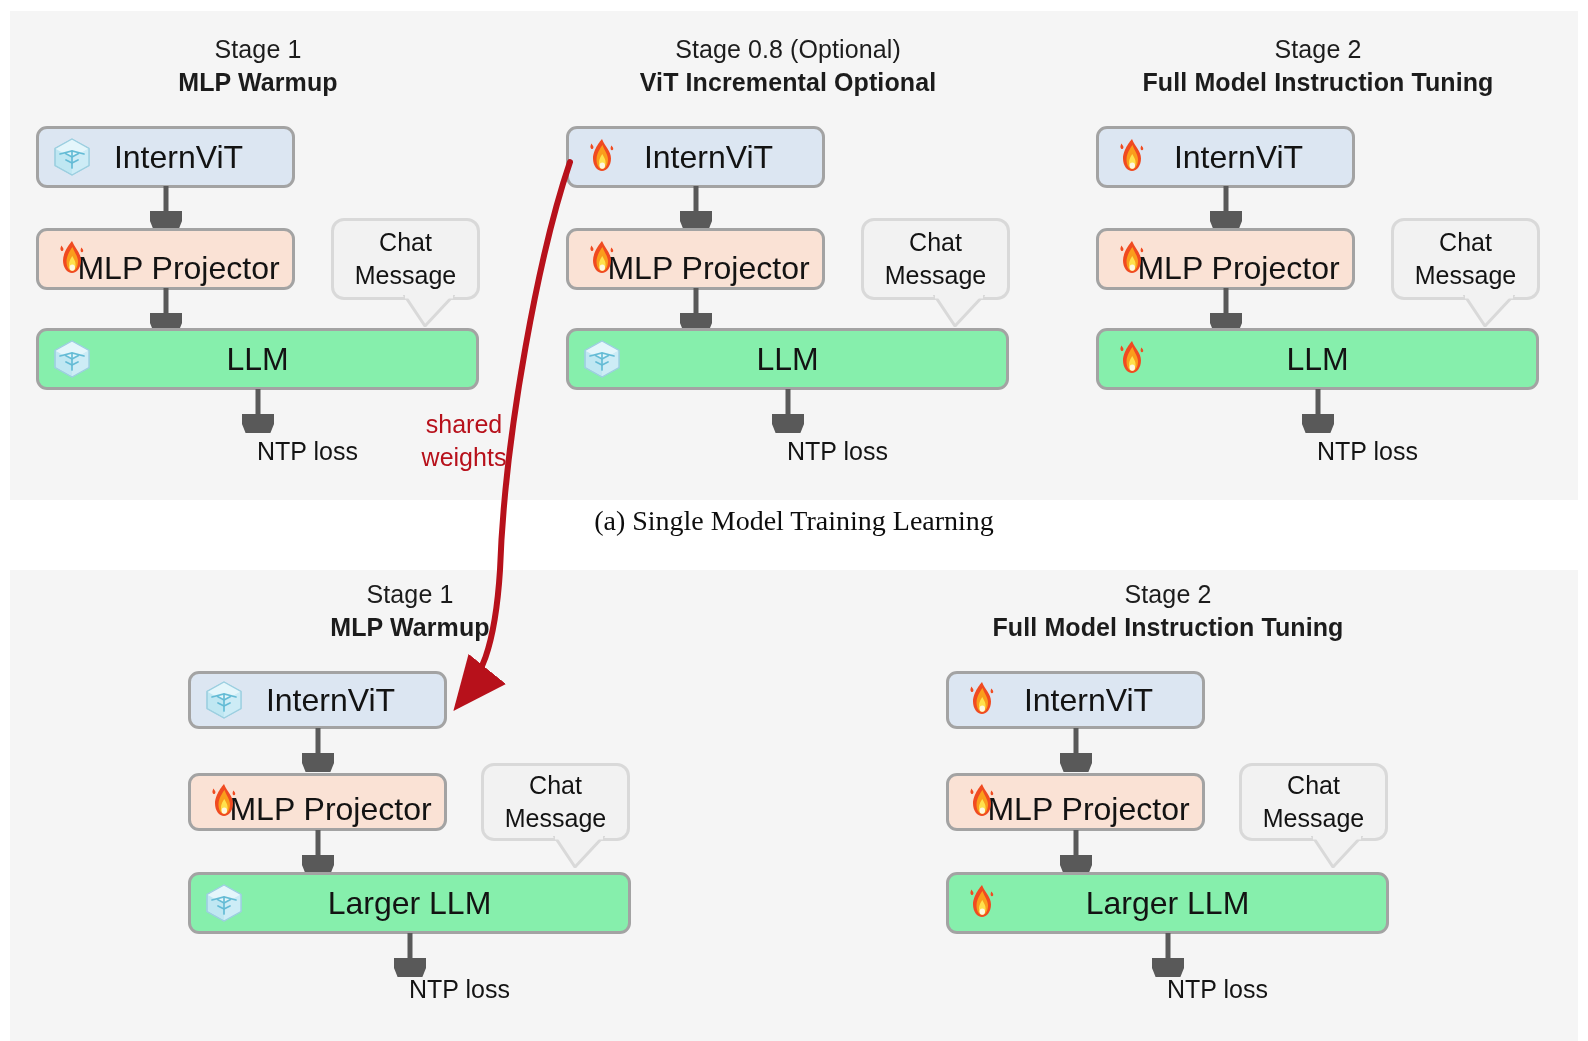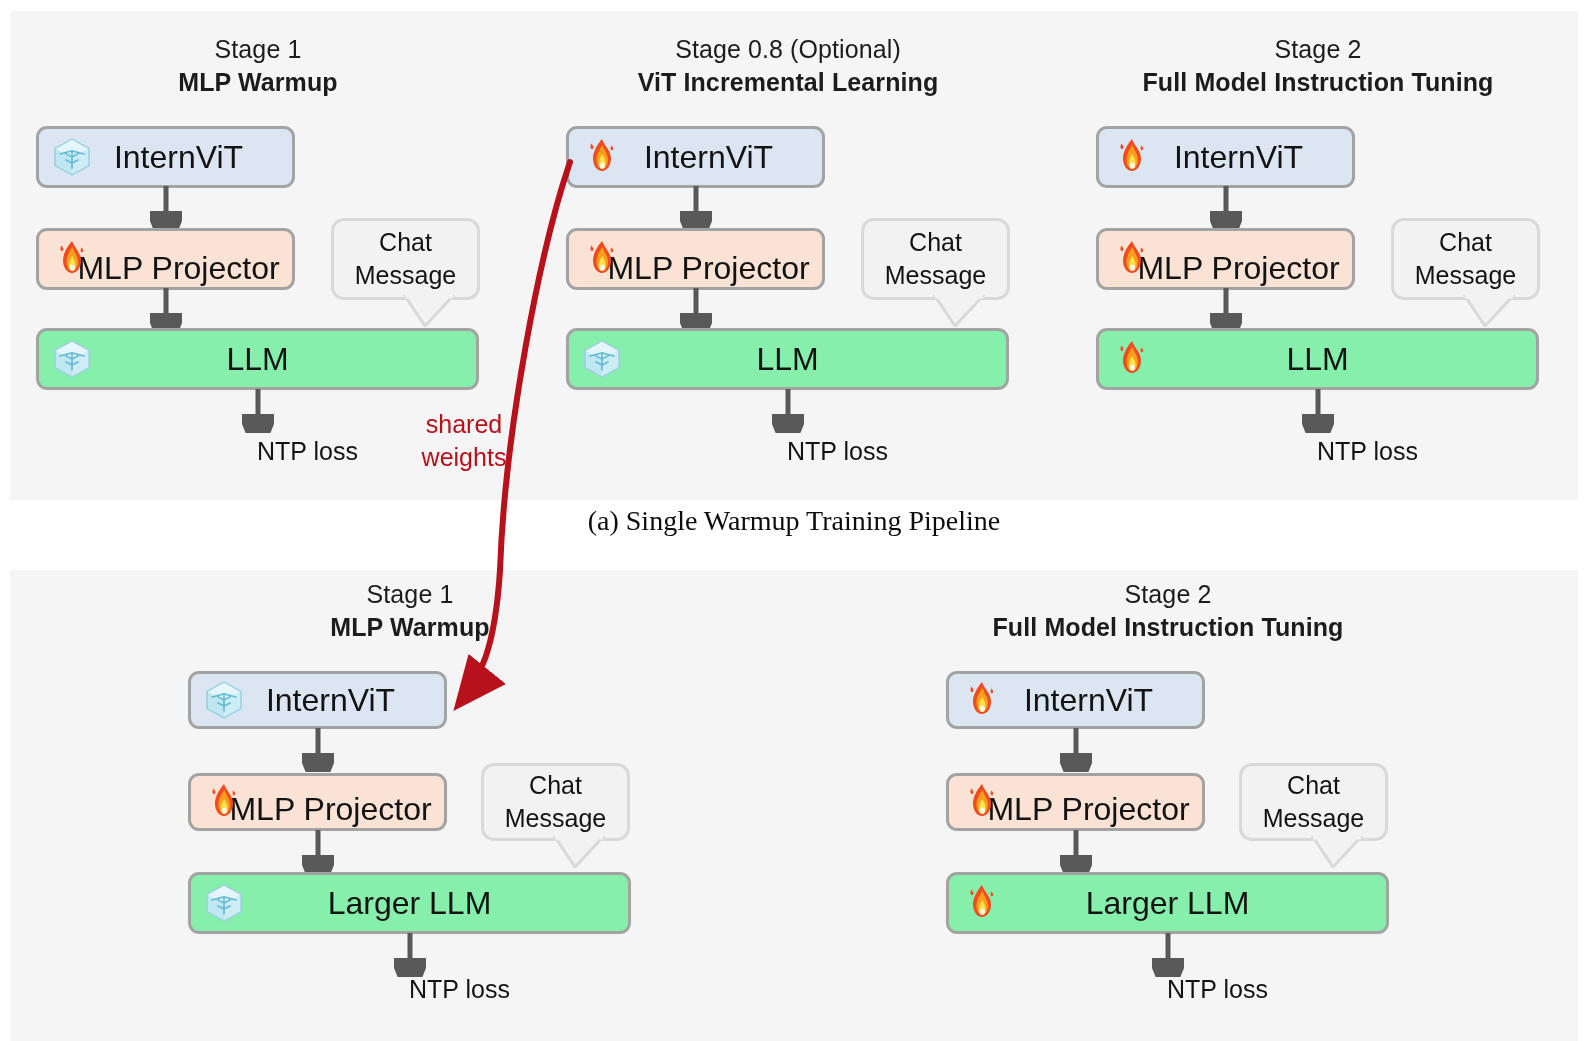--- a/index.html
+++ b/index.html
@@ -183,21 +183,21 @@
 </div>
 
 <svg class="conn" style="left:242px; top:389px;" width="32" height="44">
   <line x1="16" y1="0" x2="16" y2="30" stroke="#595959" stroke-width="5" marker-end="url(#mk-gray)"></line>
 </svg>
 
 <div class="loss-label" style="left:158px; top:437px; width:200px;">NTP loss</div>
 
 <div class="stage-title" style="left:566px; top:33px; width:444px;">
   <span class="l1">Stage 0.8 (Optional)</span>
-  <span class="l2">ViT Incremental Learning</span>
+  <span class="l2">ViT Incremental Optional</span>
 </div>
 
 <div class="node node-vit" style="left:566px; top:126px; width:259px; height:62px;">
   <svg class="nicon" viewBox="0 0 40 40">
       <use href="#ic-fire"></use>
     </svg>
   <span class="nlabel" style="padding-left:26px;">InternViT</span>
 </div>
 
 <svg class="conn" style="left:680px; top:186px;" width="32" height="44">
@@ -288,21 +288,21 @@
   <line x1="16" y1="0" x2="16" y2="30" stroke="#595959" stroke-width="5" marker-end="url(#mk-gray)"></line>
 </svg>
 
 <div class="loss-label" style="left:1218px; top:437px; width:200px;">NTP loss</div>
 
 <div id="shared-weights-label">
   <div>shared</div>
   <div>weights</div>
 </div>
 
-<div id="caption-a">(a) Single Warmup Training Pipeline</div>
+<div id="caption-a">(a) Single Model Training Learning</div>
 
 <div class="panel" id="panel-bottom"></div>
 
 <div class="stage-title" style="left:188px; top:578px; width:444px;">
   <span class="l1">Stage 1</span>
   <span class="l2">MLP Warmup</span>
 </div>
 
 <div class="node node-vit" style="left:188px; top:671px; width:259px; height:58px;">
   <svg class="nicon" viewBox="0 0 40 40">

